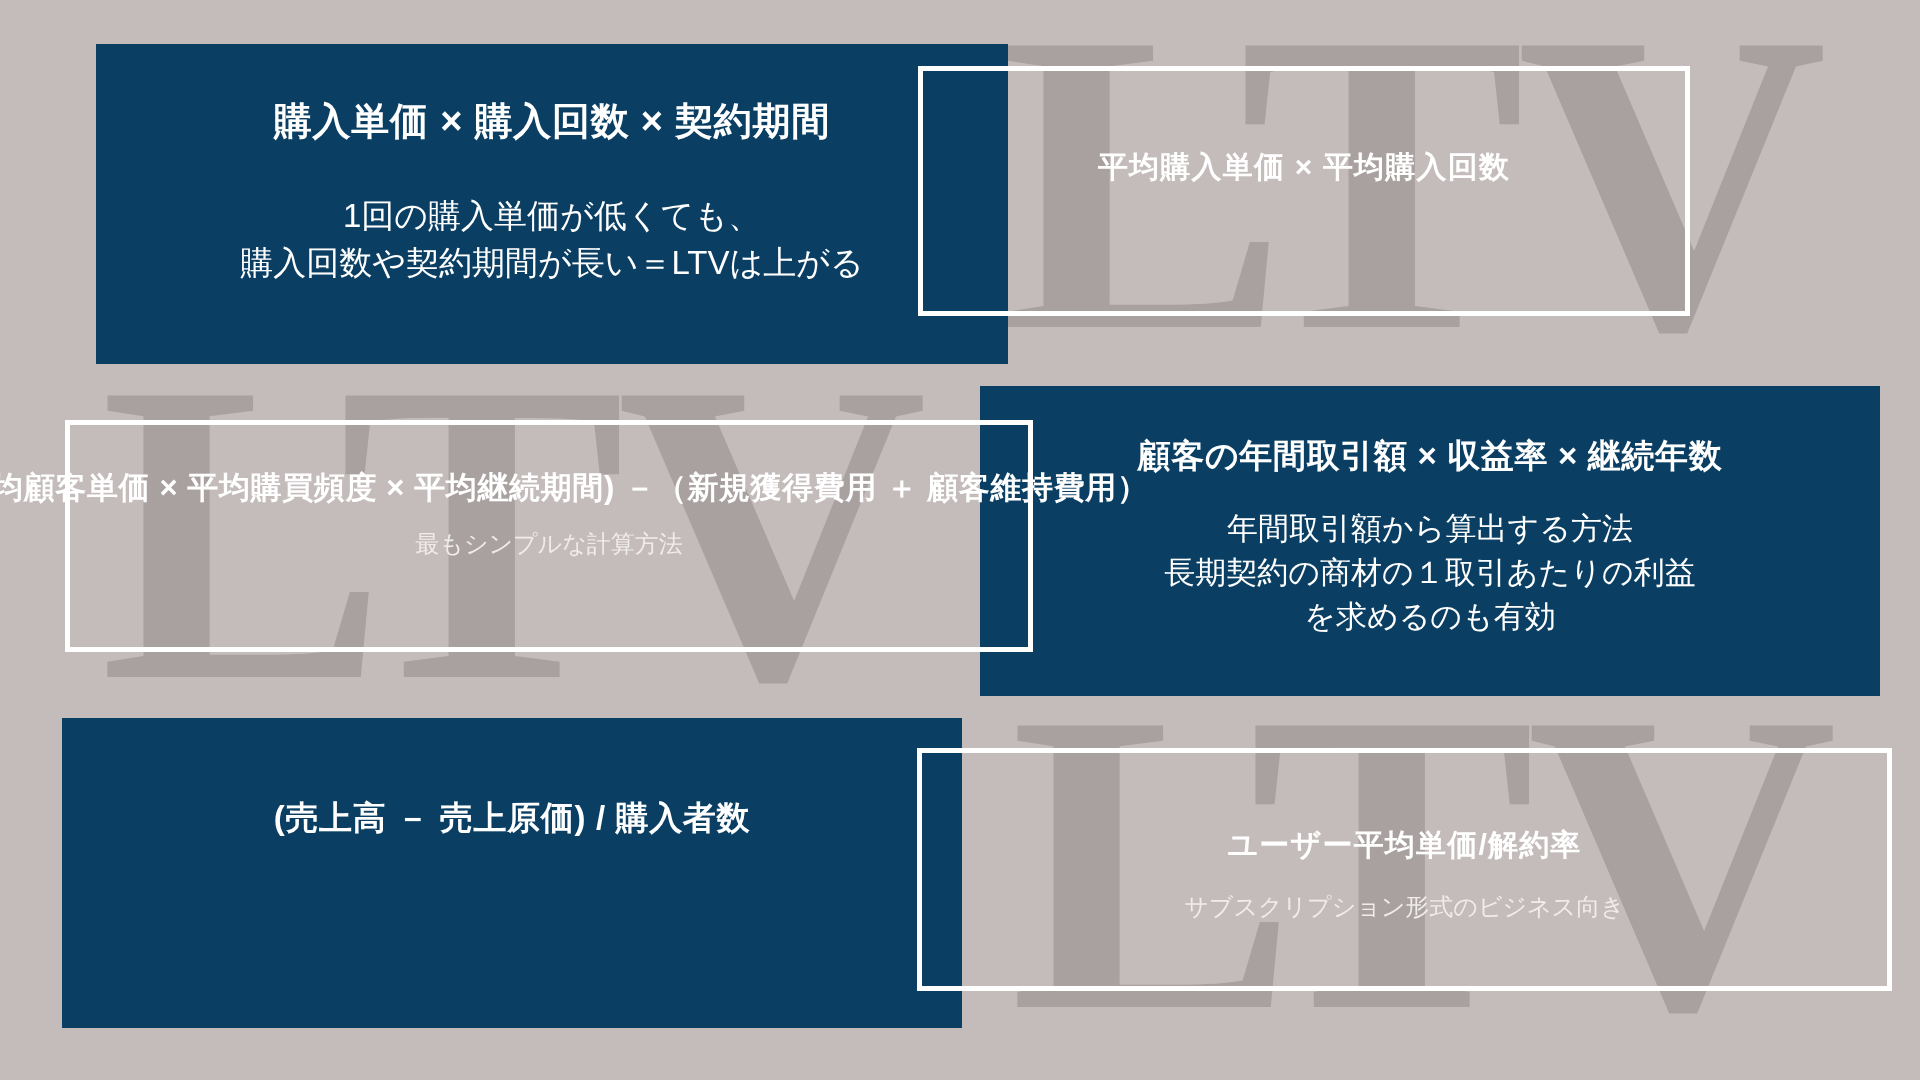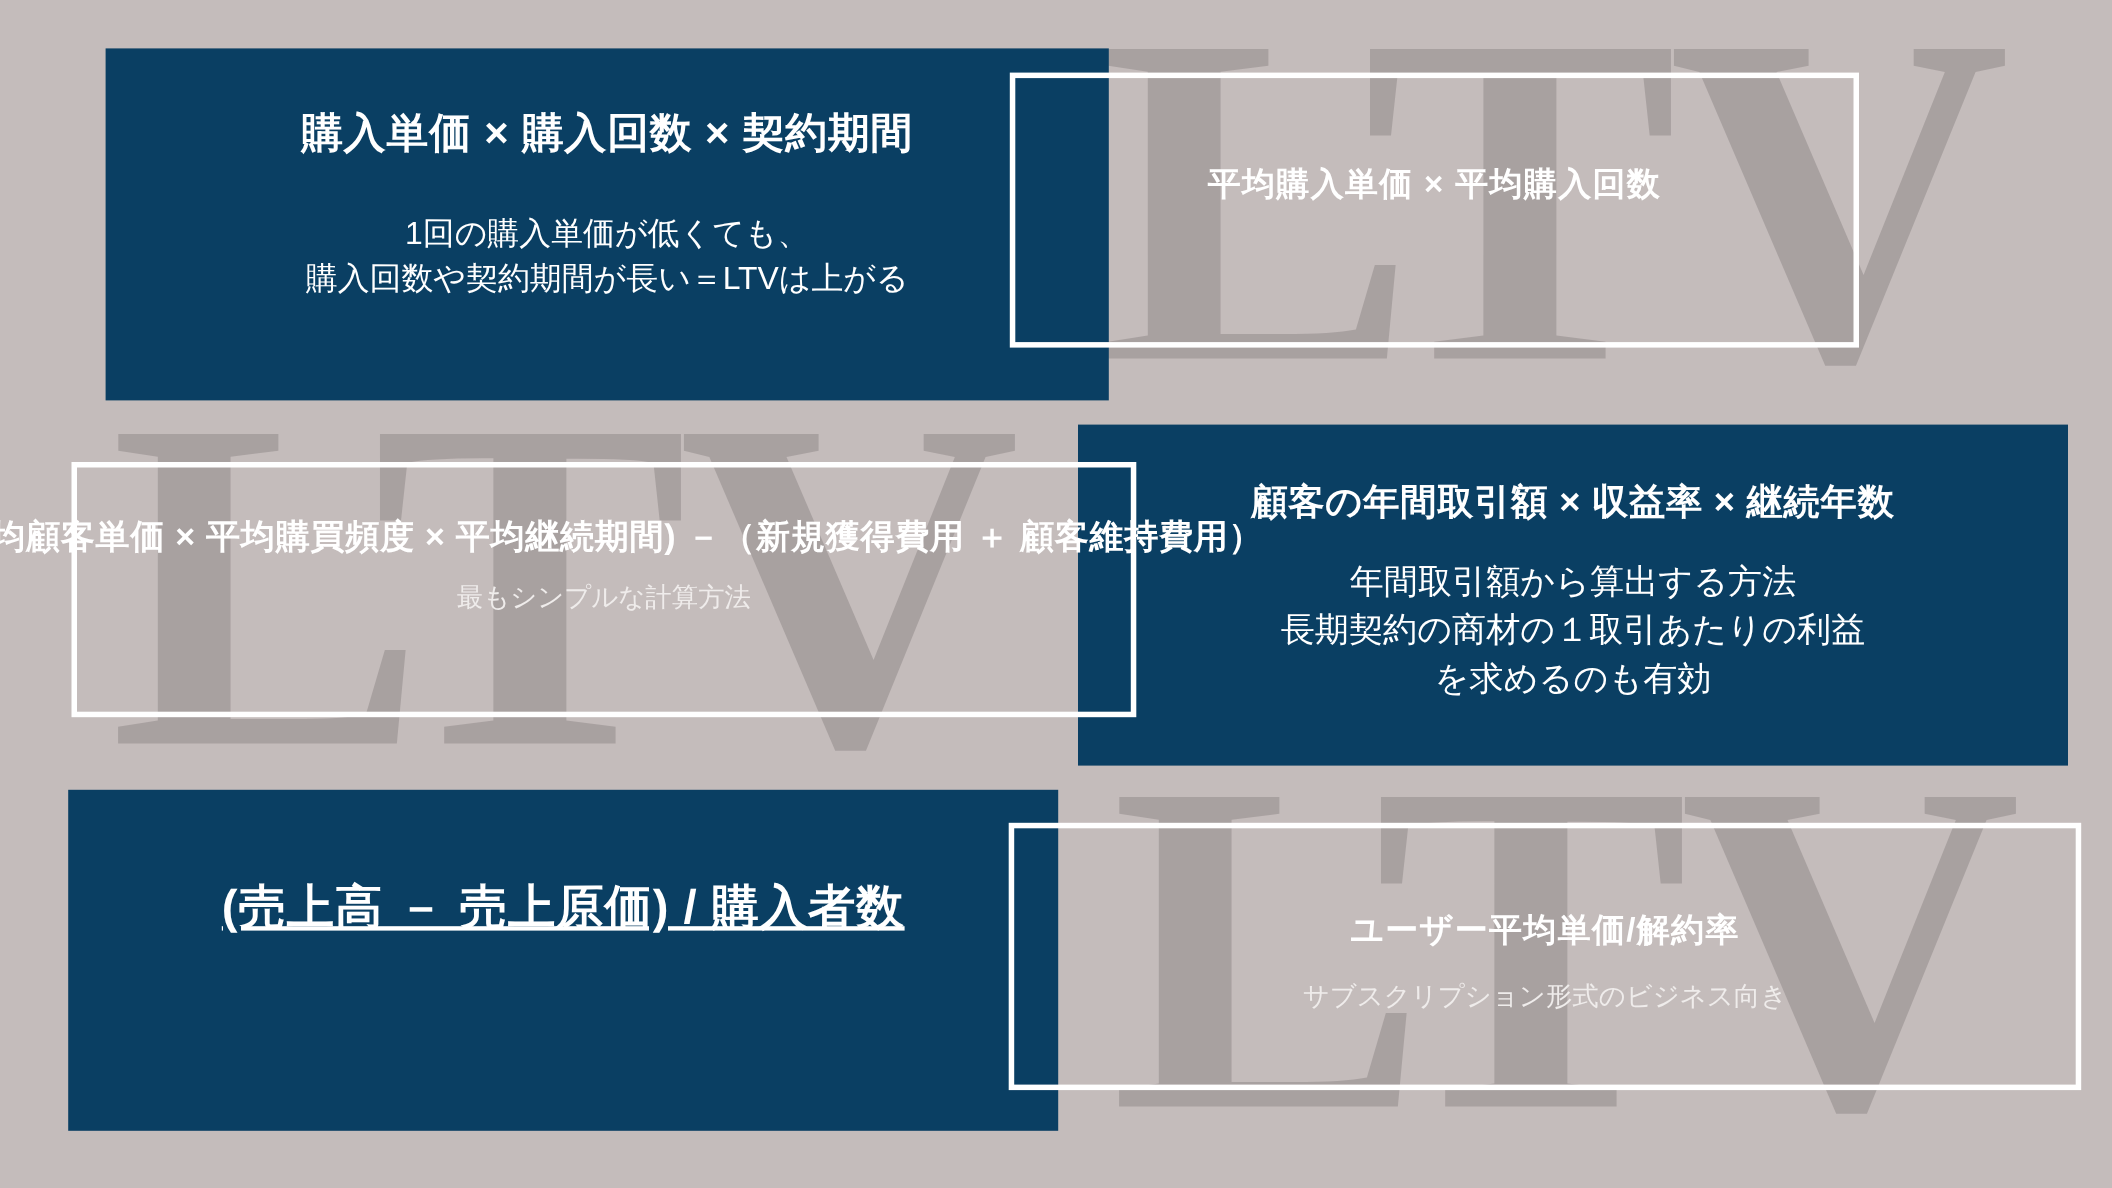--- a/index.html
+++ b/index.html
@@ -74,21 +74,21 @@
   }
 
   
   #card-1 {
     left: 84px;  top: 44px;  width: 912px;  height: 320px;
     z-index: 3;
     justify-content: flex-start;
     padding-top: 52px;
   }
   #card-1 .title { font-size: 38px; letter-spacing: 0.02em; }
-  #card-1 .desc  { font-size: 29px; margin-top: 46px; }
+  #card-1 .desc  { font-size: 33px; margin-top: 46px; }
 
   #card-2 {
     left: 906px; top: 66px; width: 772px; height: 250px;
     z-index: 4;
     justify-content: flex-start;
     padding-top: 76px;
   }
   #card-2 .title { font-size: 30px; letter-spacing: 0.04em; }
   #card-2 .desc  { font-size: 24px; margin-top: 22px; color: #efeceb; }
 
@@ -111,21 +111,21 @@
   #card-4 .title { font-size: 33px; letter-spacing: 0.02em; }
   #card-4 .desc  { font-size: 31px; margin-top: 28px; }
 
   
   #card-5 {
     left: 50px;  top: 718px; width: 900px; height: 310px;
     z-index: 3;
     justify-content: flex-start;
     padding-top: 78px;
   }
-  #card-5 .title { font-size: 43px; letter-spacing: 0.02em; text-decoration: underline; }
+  #card-5 .title { font-size: 33px; letter-spacing: 0.02em; }
   #card-5 .desc  { font-size: 26px; margin-top: 38px; }
 
   #card-6 {
     left: 905px; top: 748px; width: 975px; height: 243px;
     z-index: 4;
     justify-content: flex-start;
     padding-top: 72px;
   }
   #card-6 .title { font-size: 30px; letter-spacing: 0.04em; }
   #card-6 .desc  { font-size: 24px; margin-top: 24px; color: #efeceb; }

